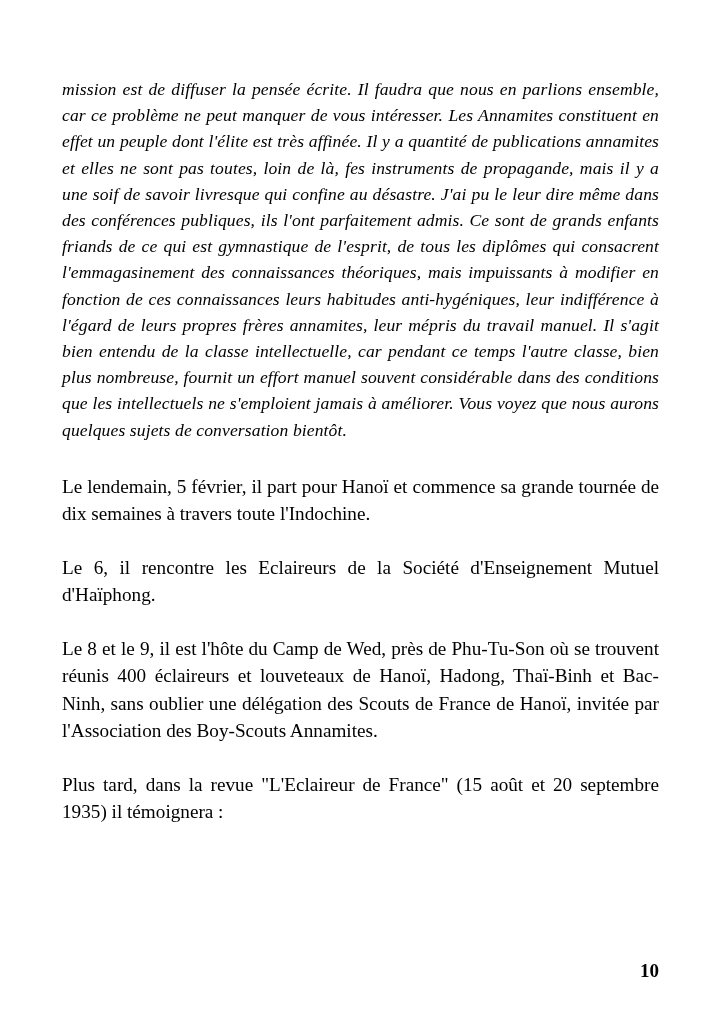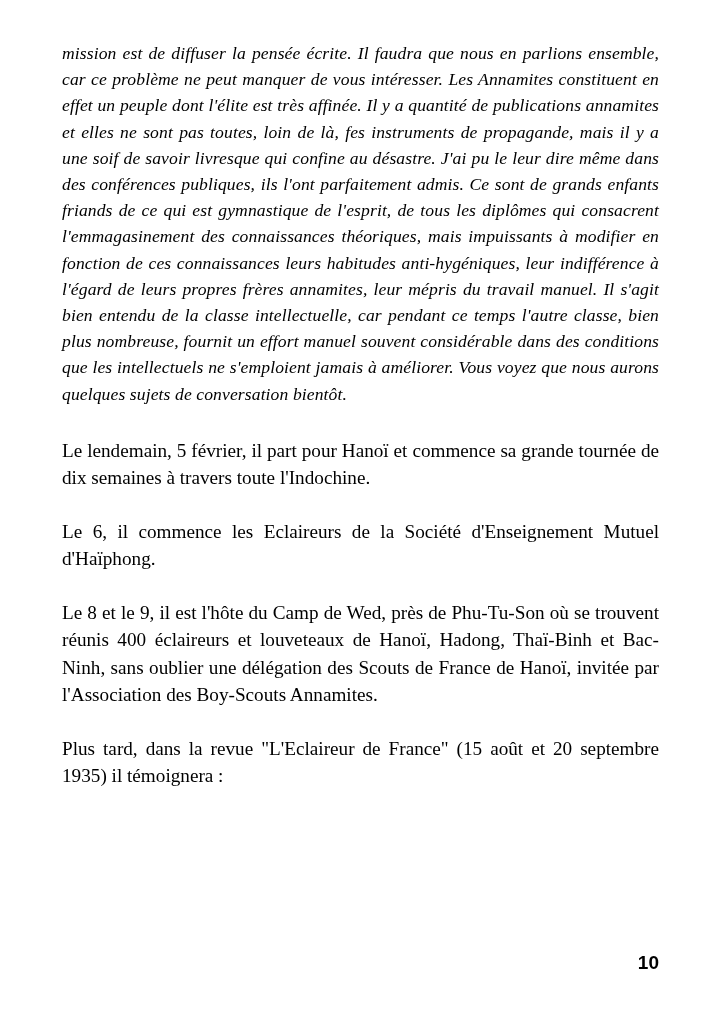--- a/index.html
+++ b/index.html
@@ -10,25 +10,25 @@
   body {
     width: 721px;
     height: 1024px;
     position: relative;
     font-family: "Liberation Serif", serif;
     color: #000000;
     overflow: hidden;
   }
   .page {
     position: absolute;
-    left: 0; top: 0;
+    left: 0; top: 8px;
     width: 721px;
     height: 1010px;
     box-sizing: border-box;
-    padding: 40px 62px 30px 62px;
+    padding: 68px 62px 30px 62px;
   }
   .quote-block {
     font-family: "Liberation Serif", serif;
     font-style: italic;
     font-size: 17.6px;
     line-height: 26.2px;
     text-align: justify;
     text-justify: inter-word;
     letter-spacing: 0.1px;
     margin: 0;
@@ -58,35 +58,35 @@
   }
   #main-body {
     margin-top: 30px;
   }
   .page-number {
     position: absolute;
     right: 62px;
     bottom: 36px;
     font-size: 19px;
     font-weight: bold;
-    font-family: Liberation Sans, sans-serif;
+    font-family: Liberation Serif, serif;
   }
 </style>
 </head>
 <body>
 
 <div class="page">
 
   <div class="quote-block">
     <p>mission est de diffuser la pensée écrite. Il faudra que nous en parlions ensemble, car ce problème ne peut manquer de vous intéresser. Les Annamites constituent en effet un peuple dont l'élite est très affinée. Il y a quantité de publications annamites et elles ne sont pas toutes, loin de là, fes instruments de propagande, mais il y a une soif de savoir livresque qui confine au désastre. J'ai pu le leur dire même dans des conférences publiques, ils l'ont parfaitement admis. Ce sont de grands enfants friands de ce qui est gymnastique de l'esprit, de tous les diplômes qui consacrent l'emmagasinement des connaissances théoriques, mais impuissants à modifier en fonction de ces connaissances leurs habitudes anti-hygéniques, leur indifférence à l'égard de leurs propres frères annamites, leur mépris du travail manuel. Il s'agit bien entendu de la classe intellectuelle, car pendant ce temps l'autre classe, bien plus nombreuse, fournit un effort manuel souvent considérable dans des conditions que les intellectuels ne s'emploient jamais à améliorer. Vous voyez que nous aurons quelques sujets de conversation bientôt.</p>
   </div>
 
 
   <div id="main-body">
     <p class="body-para">Le lendemain, 5 février, il part pour Hanoï et commence sa grande tournée de dix semaines à travers toute l'Indochine.</p>
-    <p class="body-para">Le 6, il commence les Eclaireurs de la Société d'Enseignement Mutuel d'Haïphong.</p>
+    <p class="body-para">Le 6, il rencontre les Eclaireurs de la Société d'Enseignement Mutuel d'Haïphong.</p>
     <p class="body-para">Le 8 et le 9, il est l'hôte du Camp de Wed, près de Phu-Tu-Son où se trouvent réunis 400 éclaireurs et louveteaux de Hanoï, Hadong, Thaï-Binh et Bac-Ninh, sans oublier une délégation des Scouts de France de Hanoï, invitée par l'Association des Boy-Scouts Annamites.</p>
     <p class="body-para">Plus tard, dans la revue "L'Eclaireur de France" (15 août et 20 septembre 1935) il témoignera :</p>
   </div>
 
   <div class="page-number">10</div>
 
 </div>
 
 </body></html>

